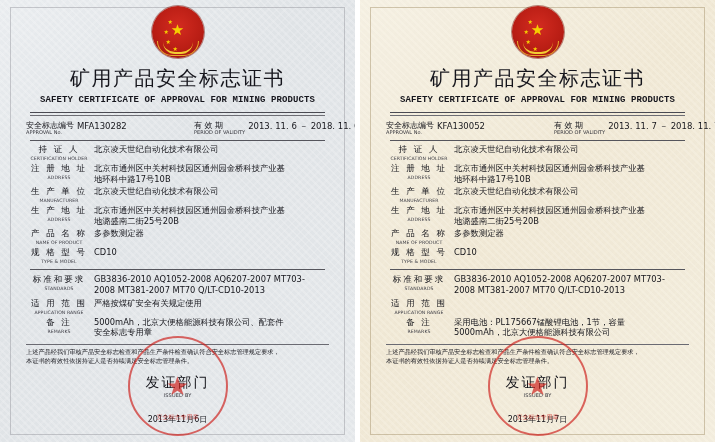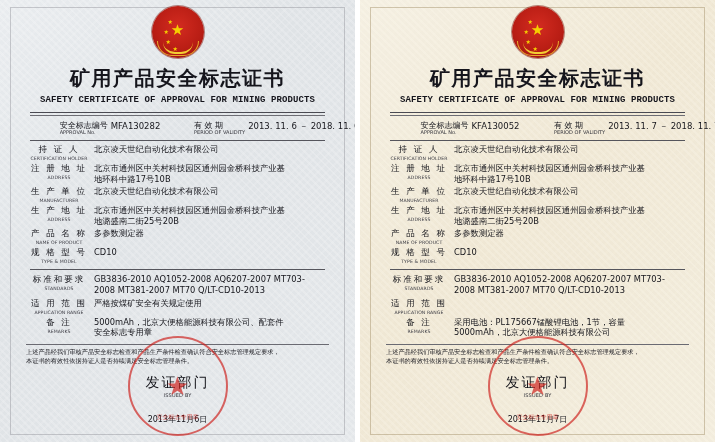--- a/index.html
+++ b/index.html
@@ -27,29 +27,29 @@
   .emblem .s3{position:absolute;color:#f5d000;font-size:6px;left:12px;top:22px;}
   .emblem .s4{position:absolute;color:#f5d000;font-size:6px;left:14px;top:32px;}
   .emblem .s5{position:absolute;color:#f5d000;font-size:6px;left:21px;top:39px;}
   .emblem .gear{position:absolute;left:50%;bottom:4px;transform:translateX(-50%);width:30px;height:10px;
     border-bottom:2px solid #f3cf33;border-radius:0 0 14px 14px;}
   .emblem .wheat{position:absolute;left:50%;bottom:2px;transform:translateX(-50%);width:40px;height:14px;
     border:1px solid rgba(243,207,51,.8);border-top:none;border-radius:0 0 20px 20px;}
 
   
   .title-cn{margin-top:7px;text-align:center;font-family:"DejaVu Sans","Liberation Sans",sans-serif;
-    font-size:20px;font-weight:bold;letter-spacing:1.5px;color:#15151c;}
+    font-size:20px;font-weight:normal;letter-spacing:1.5px;color:#15151c;}
   .title-en{margin-top:3px;text-align:center;font-family:Liberation Mono, monospace;
     font-size:9px;font-weight:bold;letter-spacing:.1px;color:#15151c;}
   .rule{height:1px;background:#4a4a52;margin:7px 4px 0;}
   .rule.thin{height:1px;background:#6d6d74;margin-top:2px;}
 
   
   .hdr{display:flex;margin-top:5px;font-size:8px;color:#16161c;}
-  .hdr .cell{display:flex;align-items:flex-start;justify-content:center;}
+  .hdr .cell{display:flex;align-items:flex-start;}
   .hdr .lbl{line-height:1.15;}
   .hdr .lbl .cn{font-size:8px;display:block;white-space:nowrap;}
   .hdr .lbl .en{font-size:5px;display:block;color:#33333a;white-space:nowrap;}
   .hdr .val{font-size:8.5px;margin-left:3px;padding-top:0px;white-space:nowrap;}
   .hdr .c1{flex:0 0 168px;}
   .hdr .c2{flex:1;}
 
   .divider{height:1px;background:#55555c;margin:4px 4px 0;}
 
   

